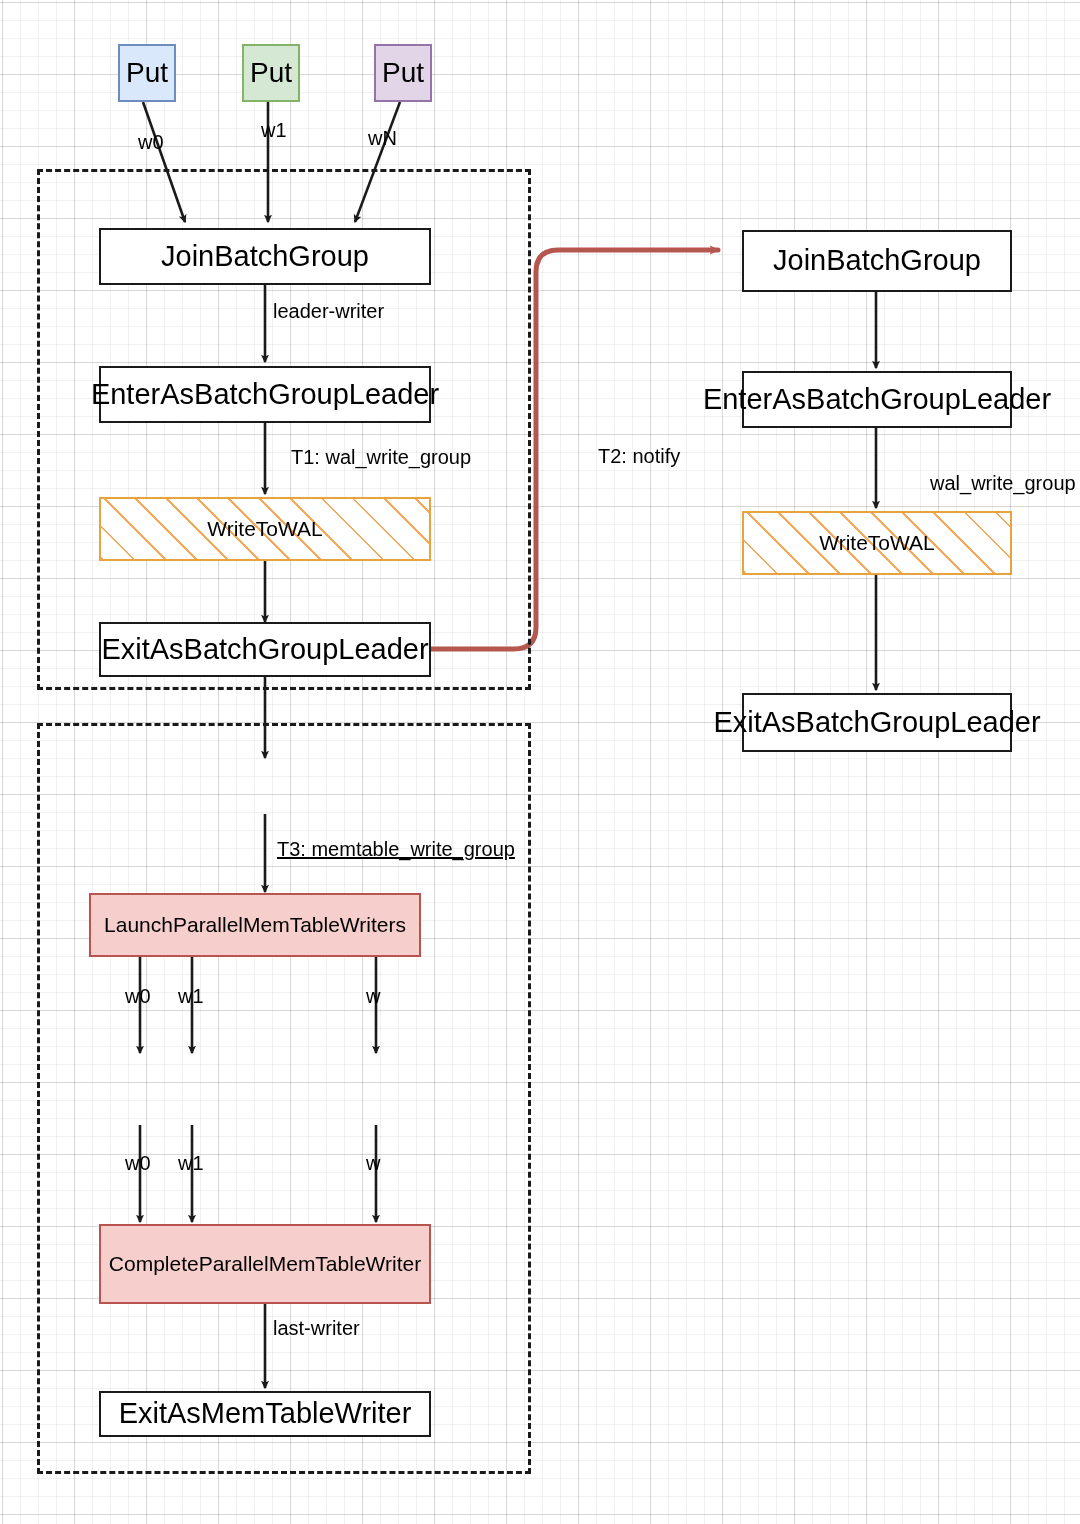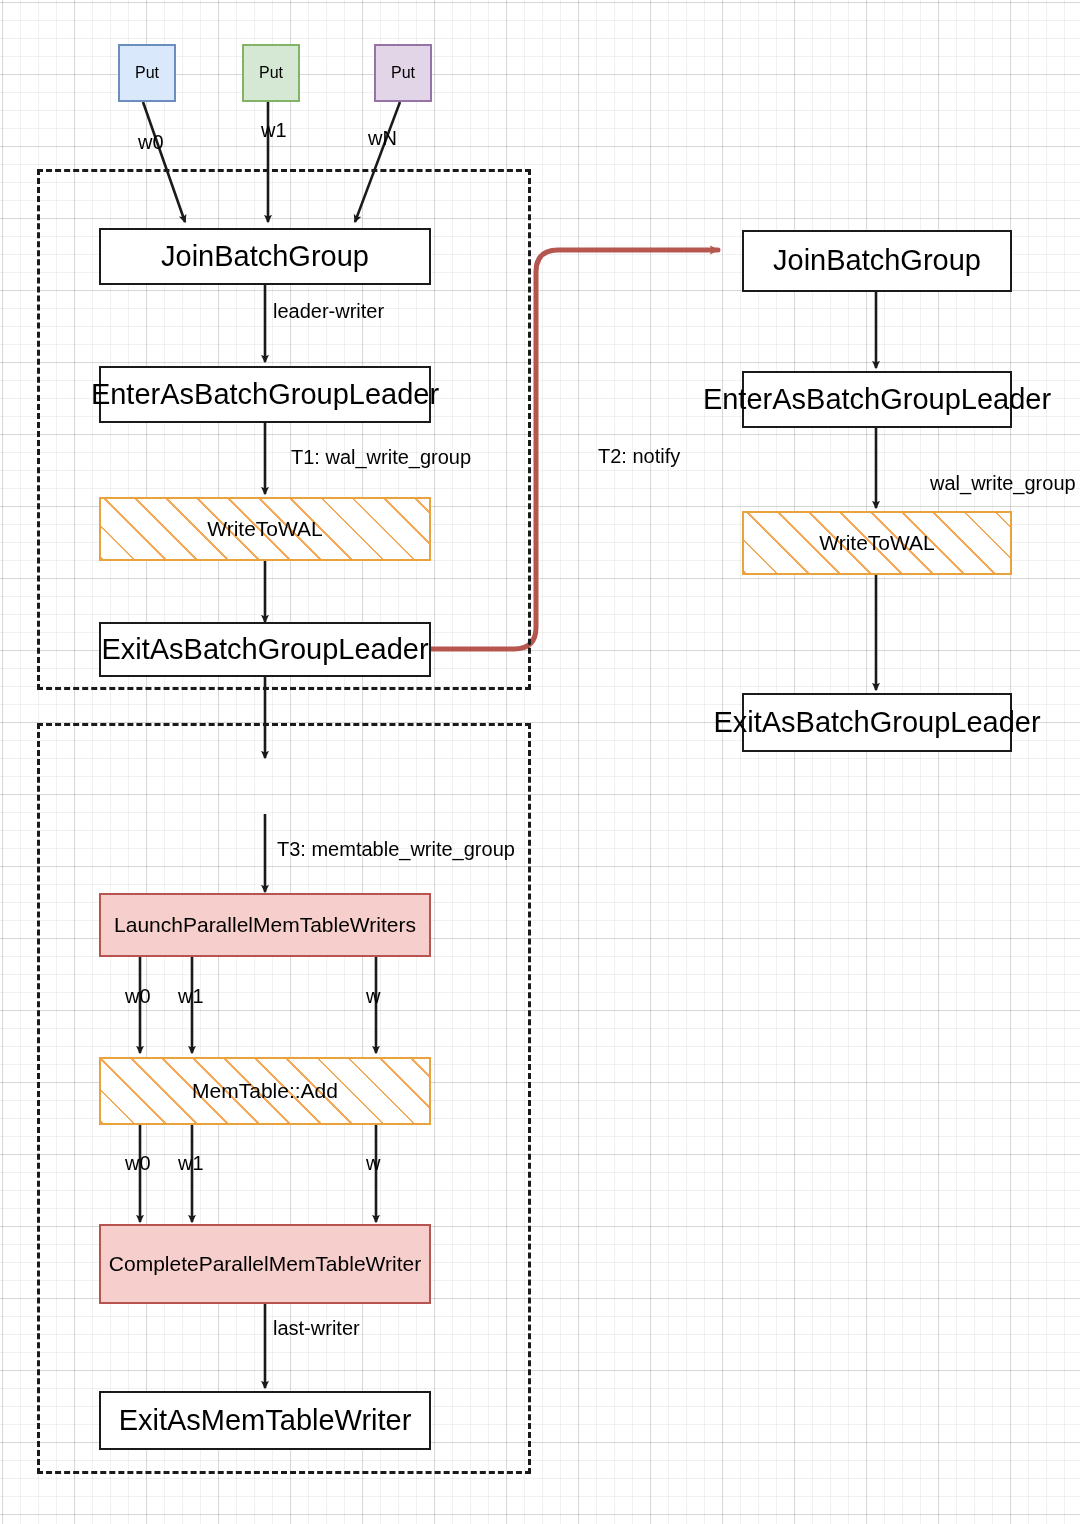--- a/index.html
+++ b/index.html
@@ -42,21 +42,21 @@
     line-height: 1.15;
   }
 
   .node-plain {
     background: #ffffff;
     border: 2px solid #1a1a1a;
     font-size: 29px;
   }
 
   .node-put {
-    font-size: 16px;
+    font-size: 28px;
     border-width: 2px;
     border-style: solid;
   }
 
   .node-wal {
     border: 2px solid #e8a33d;
     font-size: 21px;
     background-color: #ffffff;
     background-image: repeating-linear-gradient(
         45deg,
@@ -164,33 +164,30 @@
 
   <div class="node node-wal" style="left:99px; top:497px; width:332px; height:64px;">
     <span class="wal-text">WriteToWAL</span>
   </div>
 
   <div class="node node-plain" style="left:99px; top:622px; width:332px; height:55px;">
     <span>ExitAsBatchGroupLeader</span>
   </div>
 
 
-  <div class="node node-mem" style="left:99px; top:893px; width:332px; height:64px;">
+  <div class="node node-mem" style="left:89px; top:893px; width:332px; height:64px;">
     <span>LaunchParallelMemTableWriters</span>
   </div>
 
-  <div class="node node-wal" style="left:99px; top:1057px; width:332px; height:68px;">
-    <span class="wal-text">MemTable::Add</span>
-  </div>
 
   <div class="node node-mem" style="left:99px; top:1224px; width:332px; height:80px;">
     <span>CompleteParallelMemTableWriter</span>
   </div>
 
-  <div class="node node-plain" style="left:99px; top:1391px; width:332px; height:59px;">
+  <div class="node node-plain" style="left:99px; top:1391px; width:332px; height:46px;">
     <span>ExitAsMemTableWriter</span>
   </div>
 
   <div class="node node-plain" style="left:742px; top:230px; width:270px; height:62px;">
     <span>JoinBatchGroup</span>
   </div>
 
   <div class="node node-plain" style="left:742px; top:371px; width:270px; height:57px;">
     <span>EnterAsBatchGroupLeader</span>
   </div>
@@ -206,21 +203,21 @@
   <div class="edge-label" style="left:138px; top:132px;">w0</div>
   <div class="edge-label" style="left:261px; top:120px;">w1</div>
   <div class="edge-label" style="left:368px; top:128px;">wN</div>
 
   <div class="edge-label" style="left:273px; top:301px;">leader-writer</div>
 
   <div class="edge-label" style="left:291px; top:447px;">T1: wal_write_group</div>
 
   <div class="edge-label" style="left:562px; top:446px;margin-left:36px;">T2: notify</div>
 
-  <div class="edge-label" style="left:277px; top:839px;">T3: memtable_write_group</div>
+  <div class="edge-label" style="left:277px; top:839px;text-decoration:underline;">T3: memtable_write_group</div>
 
   <div class="edge-label" style="left:125px; top:986px;">w0</div>
   <div class="edge-label" style="left:178px; top:986px;">w1</div>
   <div class="edge-label" style="left:366px; top:986px;">w</div>
 
   <div class="edge-label" style="left:125px; top:1153px;">w0</div>
   <div class="edge-label" style="left:178px; top:1153px;">w1</div>
   <div class="edge-label" style="left:366px; top:1153px;">w</div>
 
   <div class="edge-label" style="left:273px; top:1318px;">last-writer</div>

